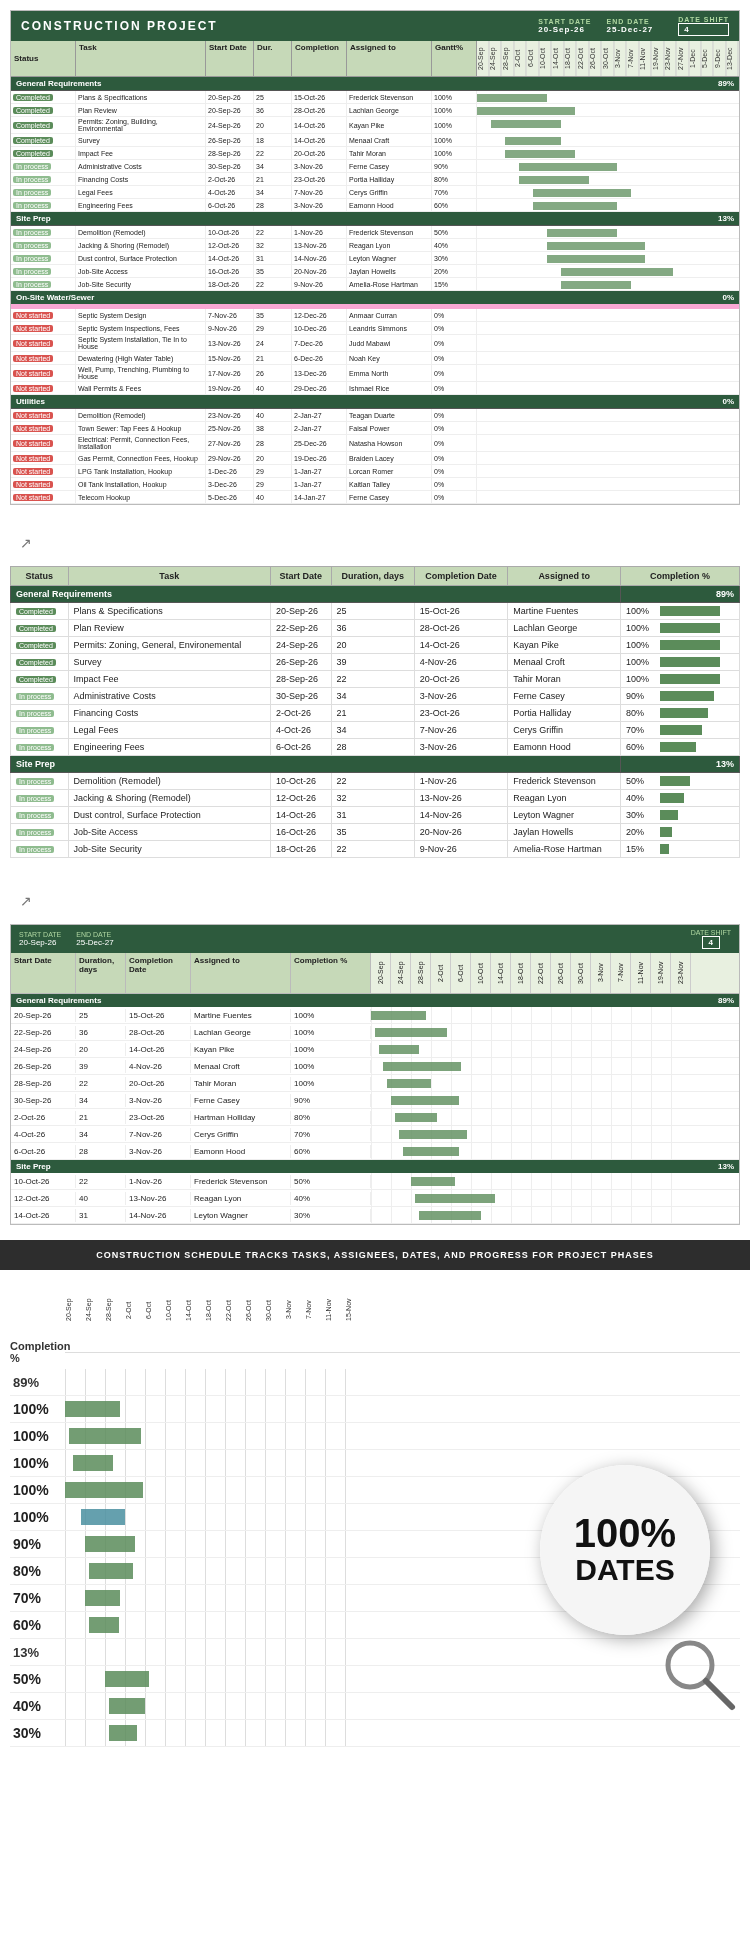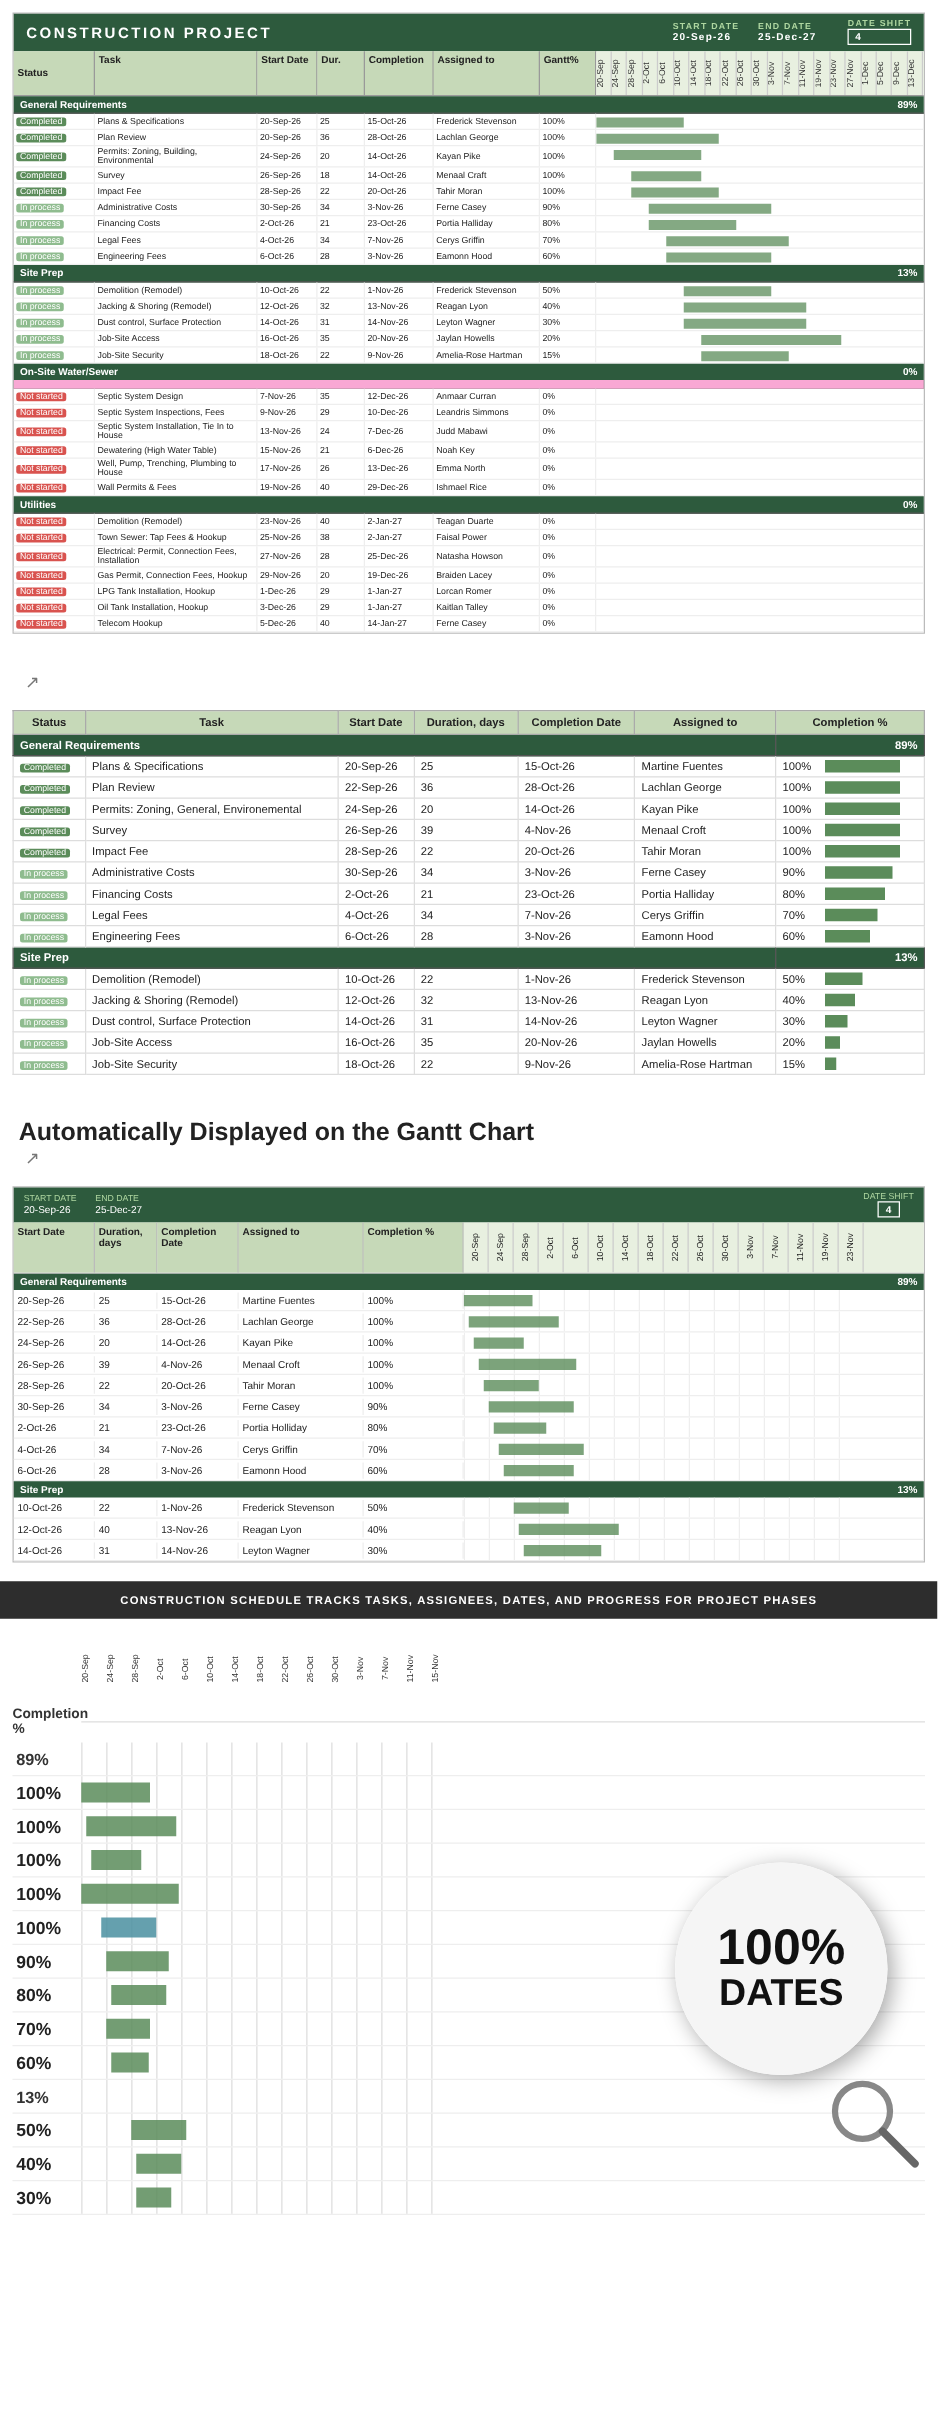--- a/index.html
+++ b/index.html
@@ -300,21 +300,21 @@
     <div style="width:38px; border-right:1px solid #eee; padding:1px 2px; font-size:7px; display:flex; align-items:center;">22</div>
     <div style="width:55px; border-right:1px solid #eee; padding:1px 2px; font-size:7px; display:flex; align-items:center;">9-Nov-26</div>
     <div style="width:85px; border-right:1px solid #eee; padding:1px 2px; font-size:7px; display:flex; align-items:center; overflow:hidden;">Amelia-Rose Hartman</div>
     <div style="width:45px; border-right:1px solid #eee; padding:1px 2px; font-size:7px; display:flex; align-items:center;">15%</div>
     <div style="flex:1; display:flex; align-items:center; position:relative; overflow:hidden;">
       <div style="position:absolute; left:84px; width:70px; height:8px; background:#5b8c5a; opacity:0.75; top:3px;"></div>
     </div>
   </div>
       </div>
 
-    <div style="background:#2d5a3d; color:#fff; font-size:8px; font-weight:bold; padding:2px 5px; display:flex; justify-content:space-between; border-bottom:7px solid #f9a8d4;">
+    <div style="background:#2d5a3d; color:#fff; font-size:8px; font-weight:bold; padding:2px 5px; display:flex; justify-content:space-between; border-bottom:5px solid #f9a8d4;">
       <span>On-Site Water/Sewer</span>
       <span>0%</span>
     </div>
     <div id="onsite-rows">
         <div style="display: flex; border-bottom: 1px solid rgb(238, 238, 238); min-height: 13px;">
     <div style="width:65px; border-right:1px solid #eee; padding:1px 2px; font-size:7px; display:flex; align-items:center;">
             <span style="background:#d9534f; color:#fff; border-radius:2px; padding:0 3px; font-size:7px; white-space:nowrap;">Not started</span>
           </div>
     <div style="width:130px; border-right:1px solid #eee; padding:1px 2px; font-size:7px; display:flex; align-items:center; overflow:hidden;">Septic System Design</div>
     <div style="width:48px; border-right:1px solid #eee; padding:1px 2px; font-size:7px; display:flex; align-items:center;">7-Nov-26</div>
@@ -699,21 +699,20 @@
       <span style="font-size:9px; width:30px;">15%</span>
       <div style="width:9px; height:10px; background:#5b8c5a;"></div>
     </div>
   </td>
   </tr>
       </tbody>
   </table>
 </div>
 
 <div class="section4">
-  <h2>Automatically Displayed on the Gantt Chart</h2>
   <span style="font-size:14px; color:#777; margin-left:5px;">↗</span>
 </div>
 
 <div class="section5">
   <div class="gantt-full">
 
     <div style="background:#2d5a3d; color:#fff; font-size:8px; padding:4px 8px; display:flex; align-items:center; gap:15px;">
       <div style="display:flex; flex-direction:column;">
         <span style="color:#aed6a0; font-size:7px;">START DATE</span>
         <span>20-Sep-26</span>
@@ -913,21 +912,21 @@
             <div style="position:absolute; left:260px; top:0; bottom:0; width:1px; background:#eee;"></div>
             <div style="position:absolute; left:280px; top:0; bottom:0; width:1px; background:#eee;"></div>
             <div style="position:absolute; left:300px; top:0; bottom:0; width:1px; background:#eee;"></div>
         <div style="position:absolute; left:20px; width:68px; height:9px; background:#5b8c5a; opacity:0.8; top:4px;"></div>
       </div>
     </div>
         <div style="display: flex; border-bottom: 1px solid rgb(238, 238, 238); min-height: 16px; align-items: center;">
       <div style="width:65px; border-right:1px solid #eee; padding:2px 3px; font-size:8px;">2-Oct-26</div>
       <div style="width:50px; border-right:1px solid #eee; padding:2px 3px; font-size:8px;">21</div>
       <div style="width:65px; border-right:1px solid #eee; padding:2px 3px; font-size:8px;">23-Oct-26</div>
-      <div style="width:100px; border-right:1px solid #eee; padding:2px 3px; font-size:8px; overflow:hidden;">Portia Holliday</div>
+      <div style="width:100px; border-right:1px solid #eee; padding:2px 3px; font-size:8px; overflow:hidden;">Hartman Holliday</div>
       <div style="width:80px; border-right:1px solid #eee; padding:2px 3px; font-size:8px;">80%</div>
       <div style="flex:1; position:relative; min-height:16px; overflow:hidden;">
         <div style="position:absolute; left:0px; top:0; bottom:0; width:1px; background:#eee;"></div>
             <div style="position:absolute; left:20px; top:0; bottom:0; width:1px; background:#eee;"></div>
             <div style="position:absolute; left:40px; top:0; bottom:0; width:1px; background:#eee;"></div>
             <div style="position:absolute; left:60px; top:0; bottom:0; width:1px; background:#eee;"></div>
             <div style="position:absolute; left:80px; top:0; bottom:0; width:1px; background:#eee;"></div>
             <div style="position:absolute; left:100px; top:0; bottom:0; width:1px; background:#eee;"></div>
             <div style="position:absolute; left:120px; top:0; bottom:0; width:1px; background:#eee;"></div>
             <div style="position:absolute; left:140px; top:0; bottom:0; width:1px; background:#eee;"></div>

